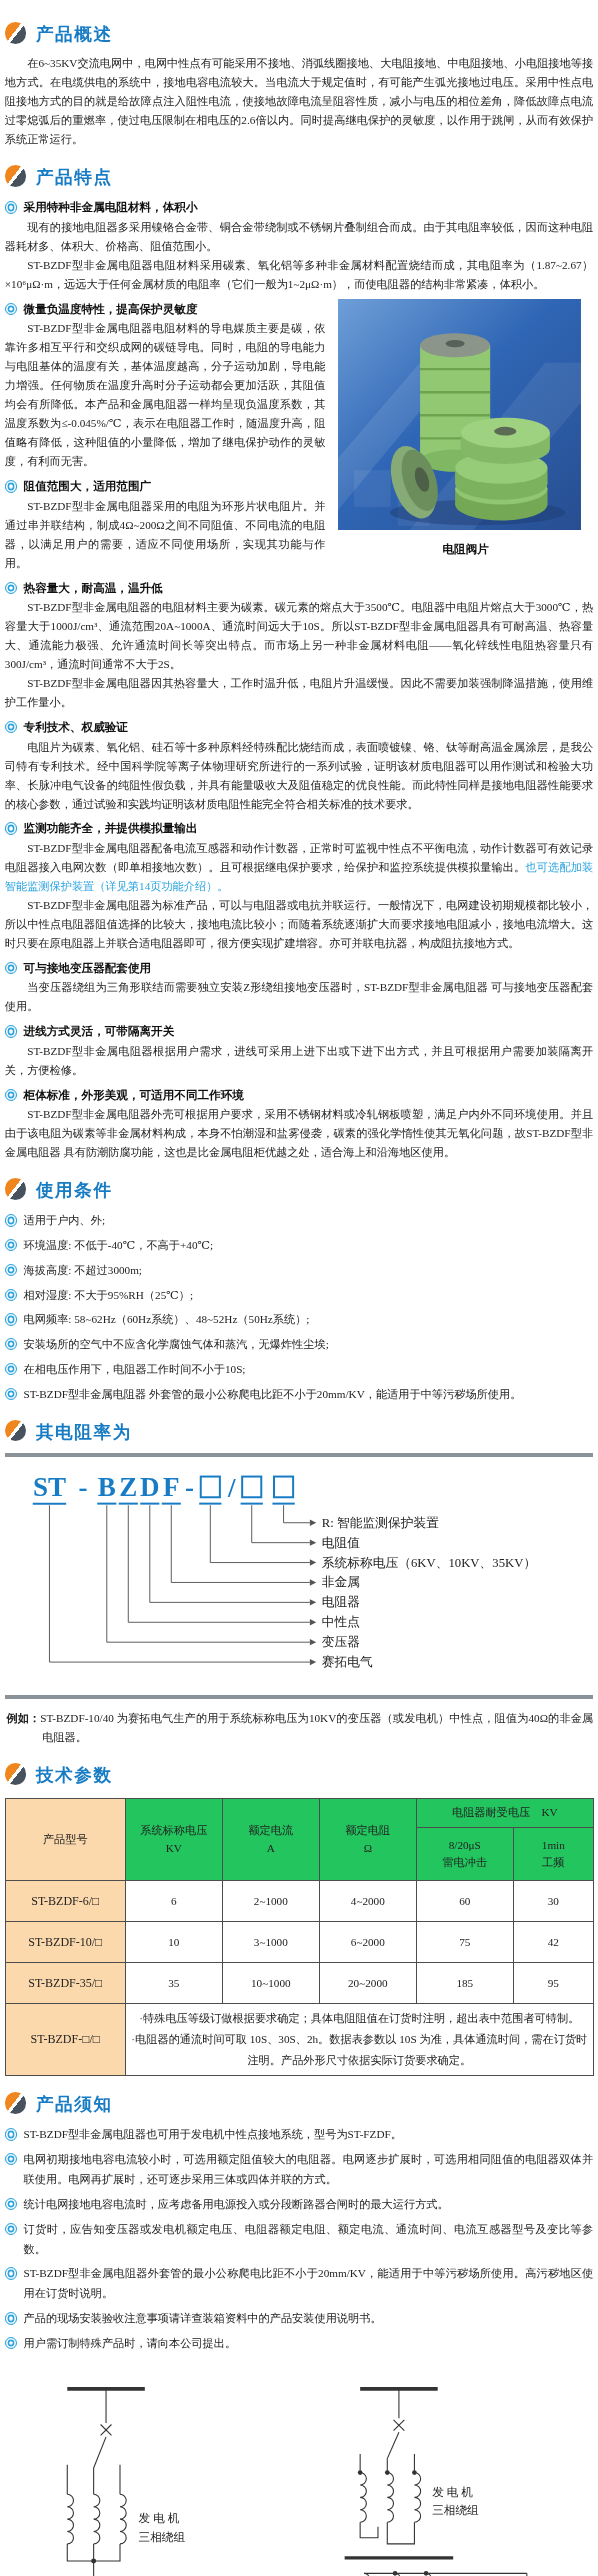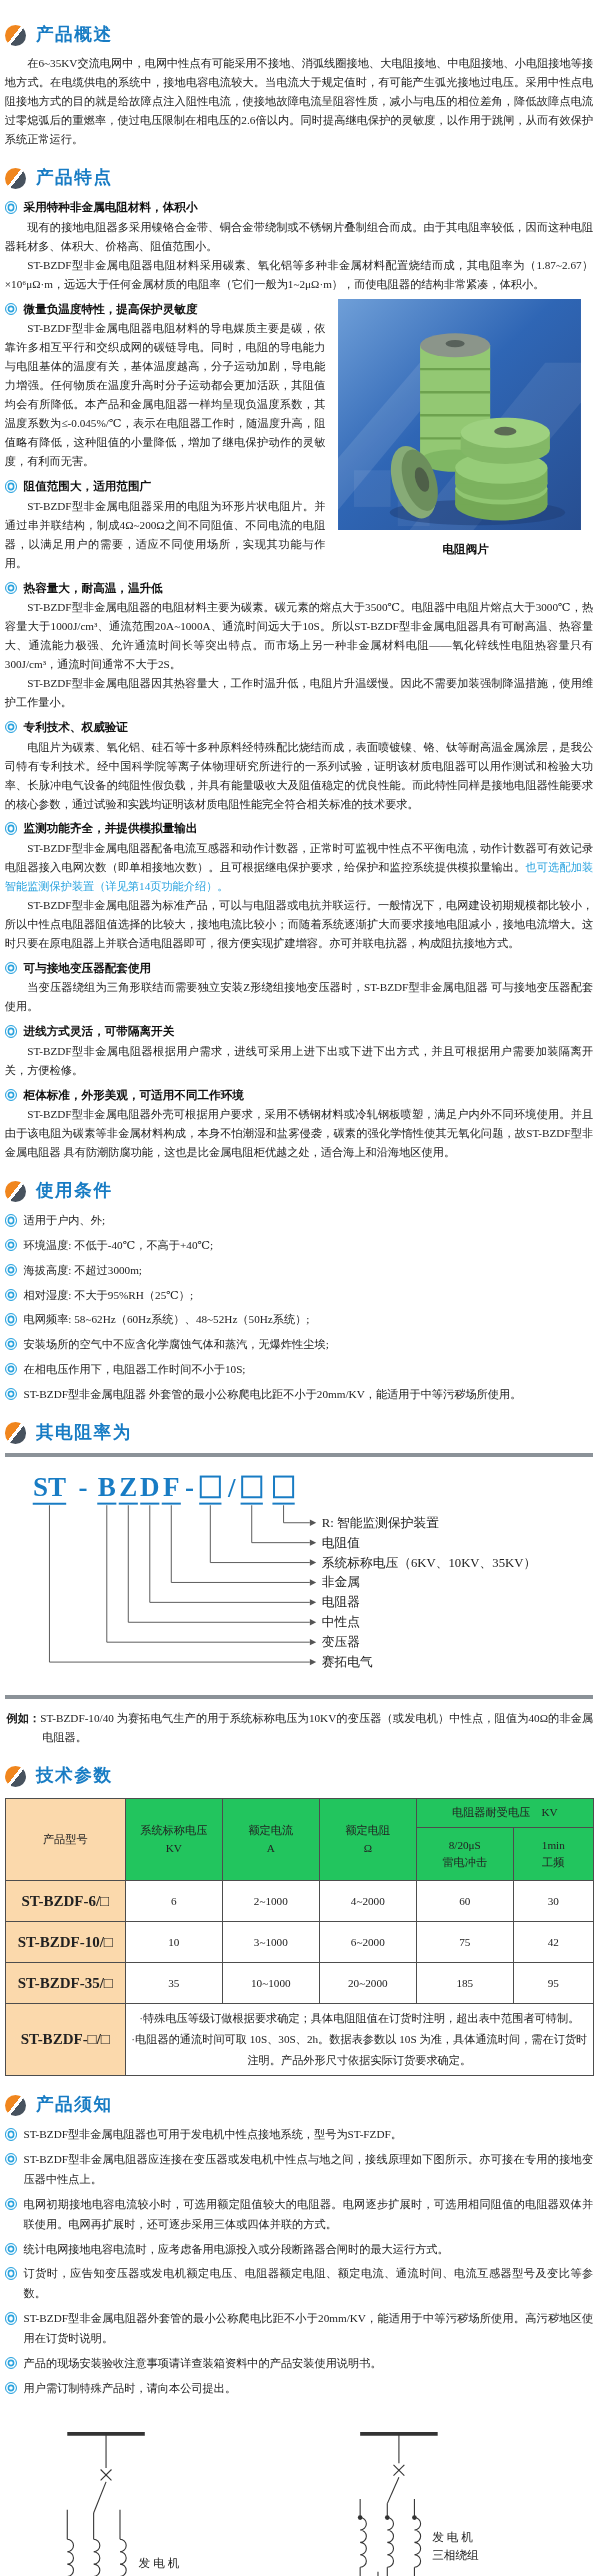--- a/index.html
+++ b/index.html
@@ -1,20 +1,20 @@
 <!DOCTYPE html>
 <html style="font-size:12.8px"><head>
 <meta charset="utf-8">
 <style>
   html,body{margin:0;padding:0;background:#ffffff;}
   body{width:598px;font-family:"Liberation Serif","DejaVu Serif",serif;color:#222;}
   .page{width:598px;padding:6.4px 4.8px 21px 4.8px;box-sizing:border-box;}
 
   
-  .sec-header{display:flex;align-items:flex-end;gap:9.6px;margin:16px 0 8px 0;}
+  .sec-header{display:flex;align-items:flex-start;gap:9.6px;margin:16px 0 8px 0;}
   .sec-icon{width:21.5px;height:21.5px;border-radius:50%;flex:0 0 auto;
     background:linear-gradient(128deg,#f0861e 0%,#f0861e 45%,#ffffff 45%,#ffffff 56%,#47525e 56%,#47525e 100%);}
   .sec-title{font-family:"Liberation Sans","DejaVu Sans",sans-serif;
     font-size:17.6px;font-weight:bold;color:#187cc4;letter-spacing:1.6px;}
 
   p.body{font-size:11.2px;line-height:19px;margin:0;text-align:justify;text-indent:2em;}
 
   
   .bullet-row{display:flex;align-items:flex-start;margin:4.8px 0 1.6px 0;}
   .ring{flex:0 0 auto;width:10.4px;height:10.4px;border-radius:50%;margin:4px 6.4px 0 0;
@@ -34,21 +34,21 @@
   
   .bar{height:4px;background:#8b9298;margin:9.6px 0;}
   .example{font-size:11.2px;line-height:19px;text-align:justify;padding-left:3.2em;text-indent:-3.2em;margin:3.2px 0 0 1.6px;}
   .example b{font-family:"Liberation Sans","DejaVu Sans",sans-serif;}
 
   
   table.specs{width:100%;border-collapse:collapse;table-layout:fixed;font-size:11.2px;margin-top:11.2px;}
   table.specs th,table.specs td{border:0.8px solid #4d4d4d;text-align:center;vertical-align:middle;padding:4px 4.8px;}
   table.specs th{background:#22c55e;font-weight:normal;line-height:17.6px;}
   .peach{background:#fbd9ac !important;}
-  .model-cell{font-weight:bold;font-size:15px;}
+  .model-cell{font-weight:normal;font-size:12px;}
   td.num{height:32px;}
   td.notes{text-align:left;line-height:21px;padding:6.4px 8px;}
   .hdr-top{height:29px;}
   .hdr-sub{height:53px;}
 
   
   .diagrams{display:flex;justify-content:space-between;margin-top:24px;padding:0 8px;}
   .diagram{width:283px;}
   svg text.dlabel{font-size:15px;fill:#222;font-family:"Liberation Serif","DejaVu Serif",serif;}
   svg text.code{font-family:"Liberation Serif","DejaVu Serif",serif;font-weight:bold;fill:#187cc4;font-size:34px;}
@@ -368,24 +368,20 @@
     </table>
 
   
   <div class="sec-header">
     <span class="sec-icon"></span>
     <span class="sec-title">产品须知</span>
   </div>
   <div class="bullet-row">
       <span class="ring"></span>
       <span class="cond-text">ST-BZDF型非金属电阻器也可用于发电机中性点接地系统，型号为ST-FZDF。</span>
-    </div>
-  <div class="bullet-row">
-      <span class="ring"></span>
-      <span class="cond-text">ST-BZDF型非金属电阻器应连接在变压器或发电机中性点与地之间，接线原理如下图所示。亦可接在专用的接地变压器中性点上。</span>
     </div>
   <div class="bullet-row">
       <span class="ring"></span>
       <span class="cond-text">电网初期接地电容电流较小时，可选用额定阻值较大的电阻器。电网逐步扩展时，可选用相同阻值的电阻器双体并联使用。电网再扩展时，还可逐步采用三体或四体并联的方式。</span>
     </div>
   <div class="bullet-row">
       <span class="ring"></span>
       <span class="cond-text">统计电网接地电容电流时，应考虑备用电源投入或分段断路器合闸时的最大运行方式。</span>
     </div>
   <div class="bullet-row">

